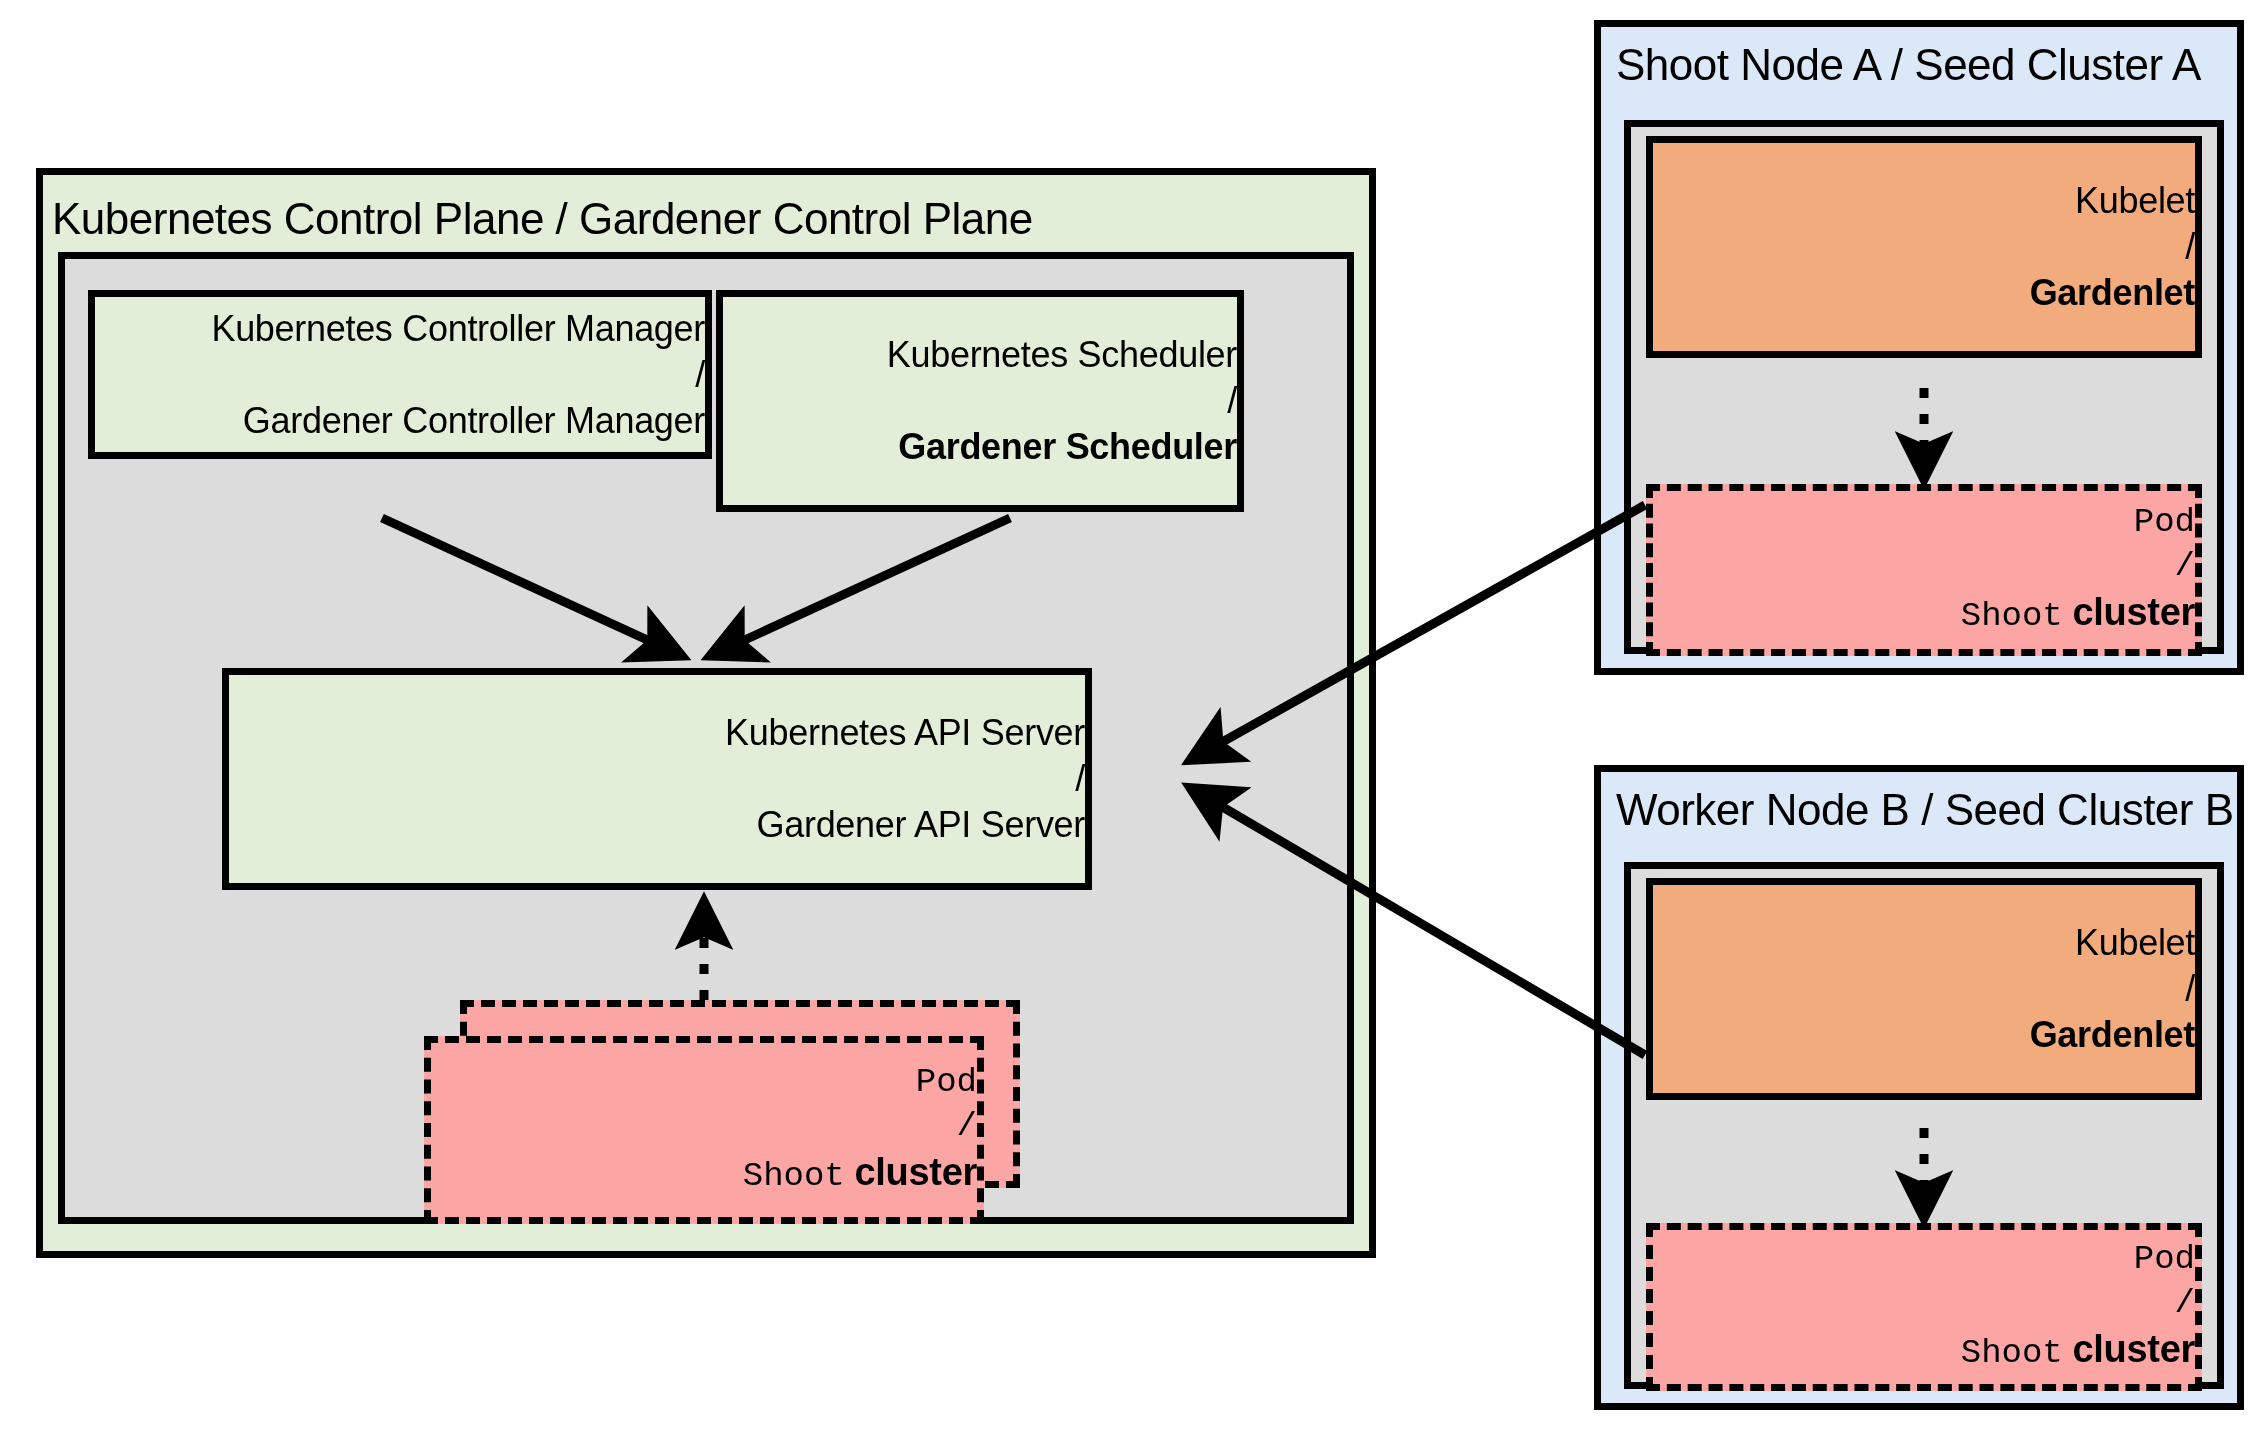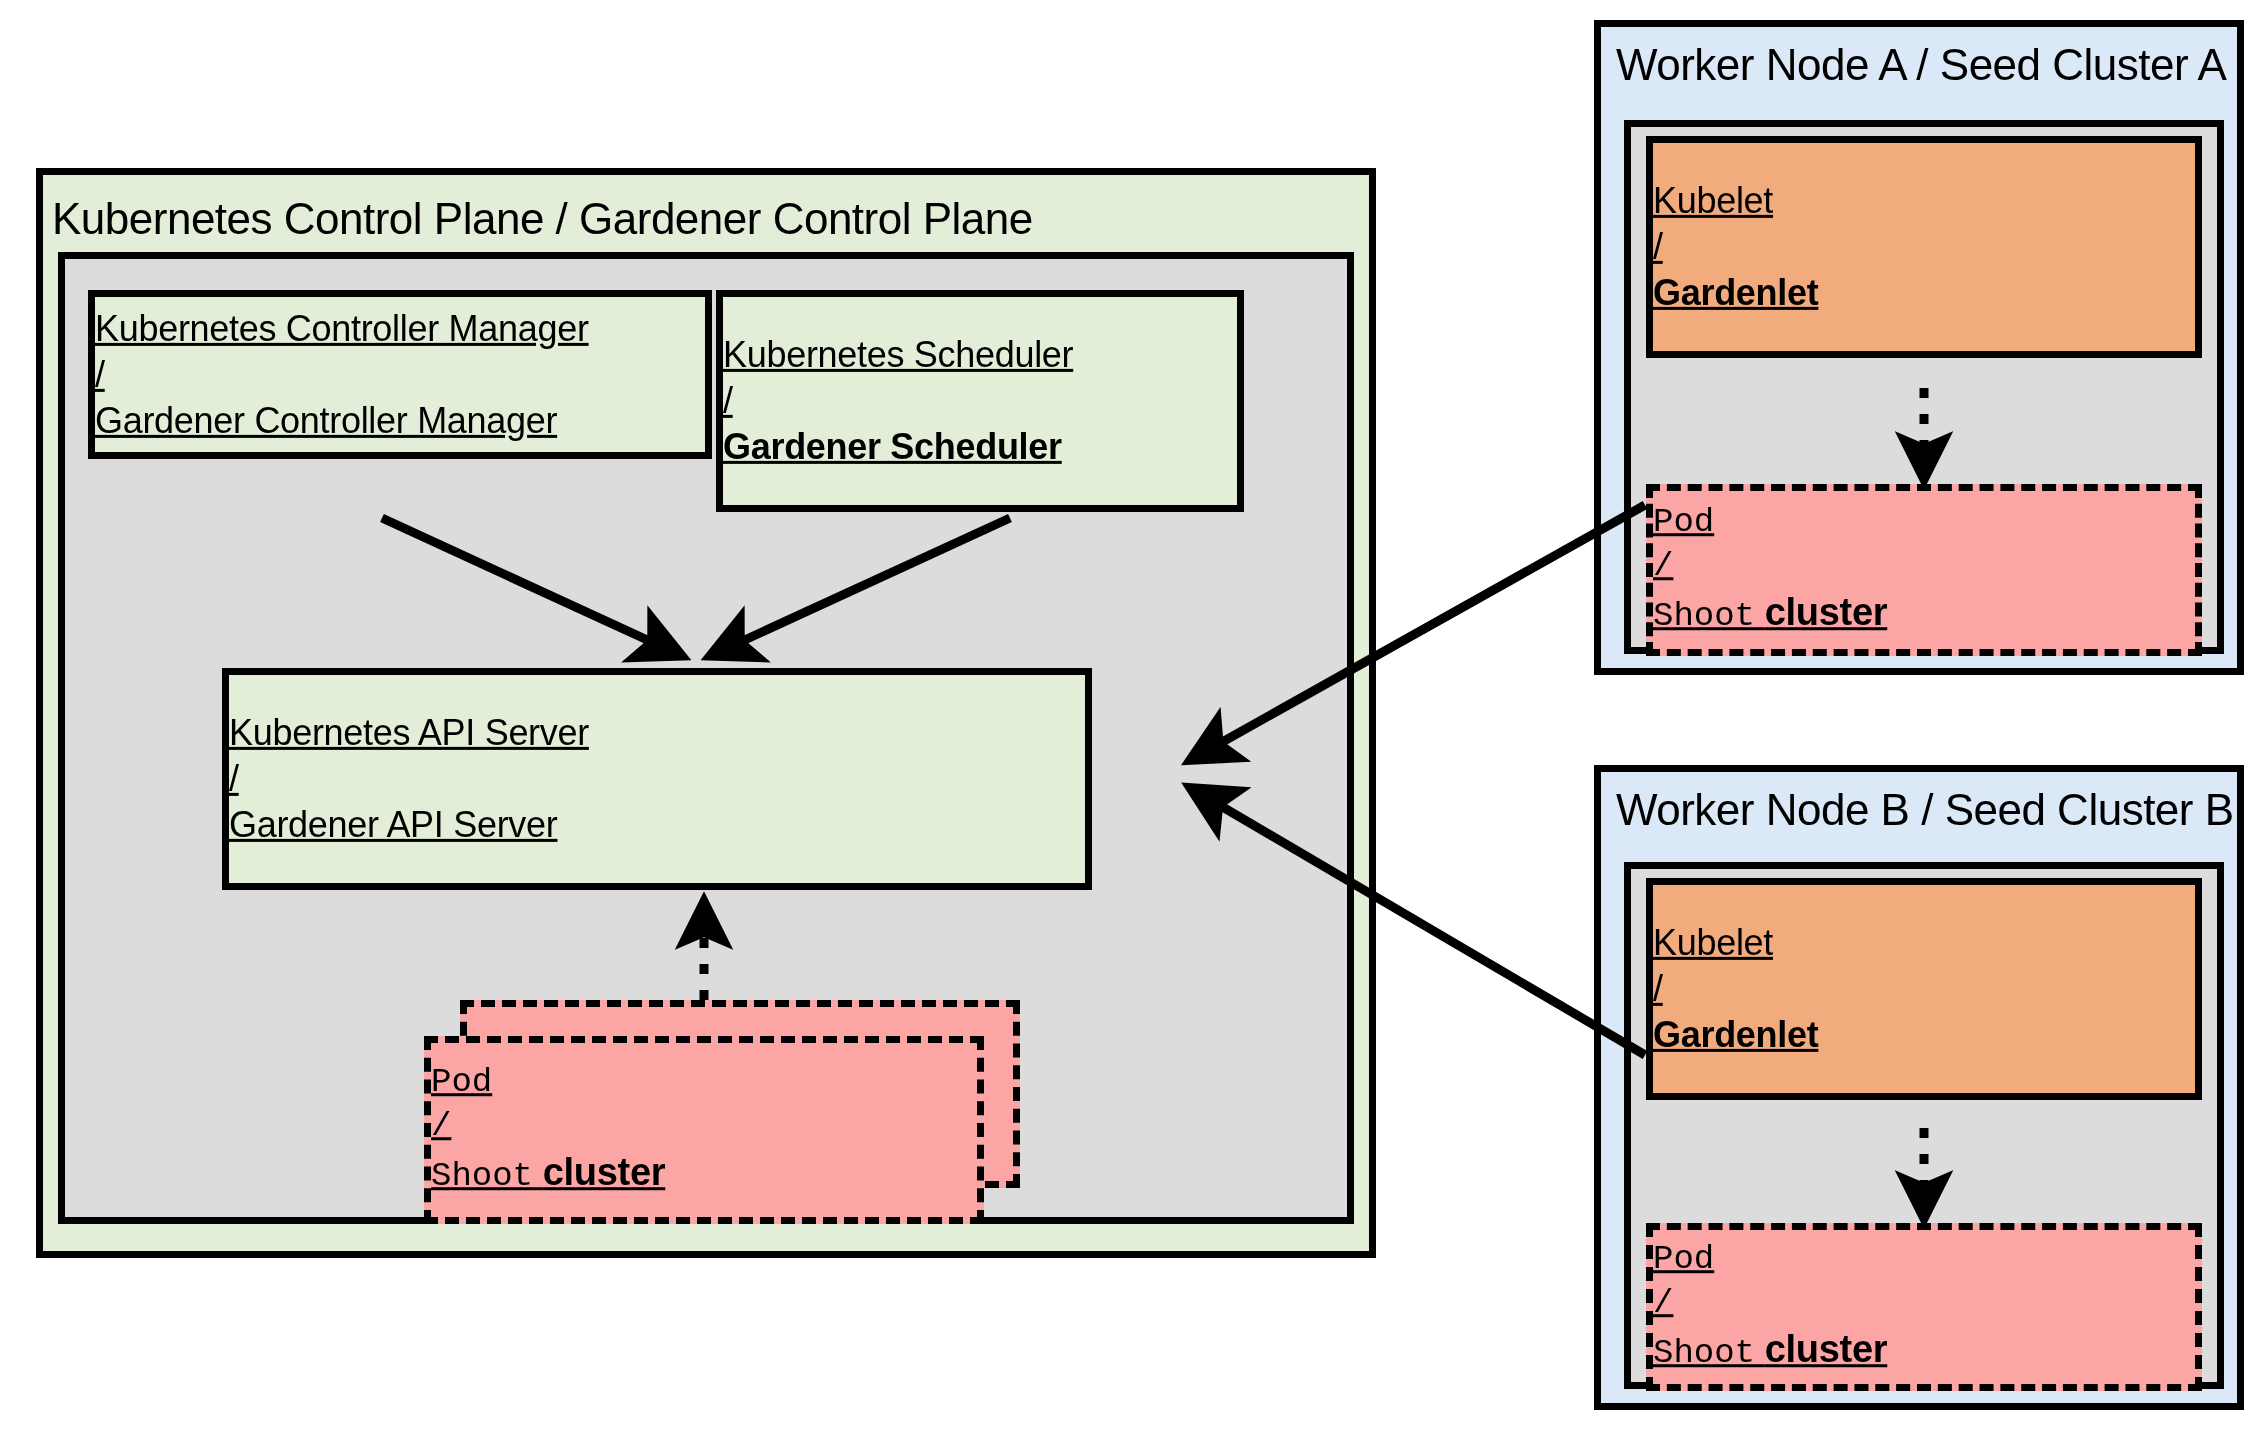--- a/index.html
+++ b/index.html
@@ -43,28 +43,27 @@
     white-space: nowrap;
     line-height: 1.05;
     letter-spacing: -0.5px;
   }
   .label-stack {
     position: absolute;
     left: 0;
     right: 0;
     top: 50%;
     transform: translateY(-50%);
-    text-align: left;
+    text-align: right;
     font-family: "Liberation Sans", sans-serif;
     font-size: 36px;
     color: #000000;
     line-height: 1.28;
     letter-spacing: -0.3px;
     pointer-events: none;
-    text-decoration: underline;
   }
   .label-stack .ln { display: block; white-space: nowrap; }
   .label-stack .bold { font-weight: bold; }
   .mono {
     font-family: "Liberation Mono", "DejaVu Sans Mono", monospace;
     font-size: 34px;
     letter-spacing: 0px;
   }
   .mono-bold-sans {
     font-family: "Liberation Sans", sans-serif;
@@ -126,21 +125,21 @@
     <div class="label-stack">
       <span class="ln mono">Pod</span>
       <span class="ln mono">/</span>
       <span class="ln"><span class="mono">Shoot</span><span>&nbsp;</span><span class="mono-bold-sans">cluster</span></span>
     </div>
   </div>
 
   <div class="box box-blue" style="left:1594px; top:20px; width:650px; height:655px;">
   </div>
 
-  <div class="panel-title" style="left:1616px; top:42px;">Worker Node A / Seed Cluster A</div>
+  <div class="panel-title" style="left:1616px; top:42px;">Shoot Node A / Seed Cluster A</div>
 
   <div class="box box-gray" style="left:1624px; top:120px; width:600px; height:534px;">
   </div>
 
   <div class="box box-orange" style="left:1646px; top:136px; width:556px; height:222px;">
     <div class="label-stack">
       <span class="ln">Kubelet</span>
       <span class="ln">/</span>
       <span class="ln bold">Gardenlet</span>
     </div>

